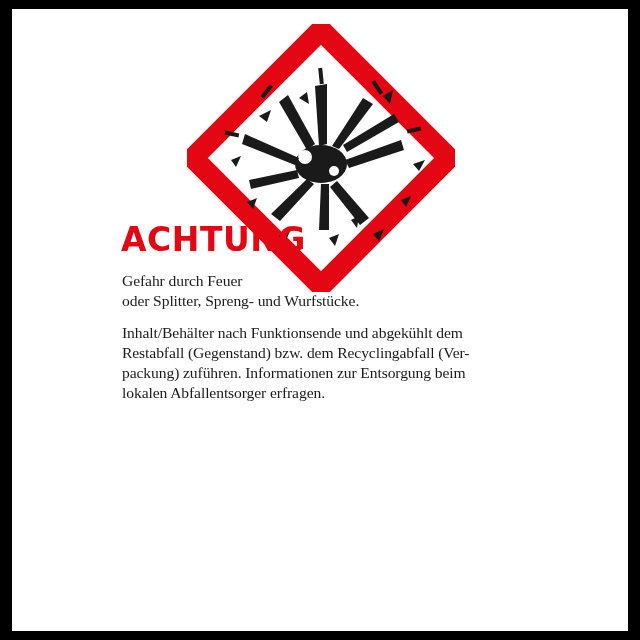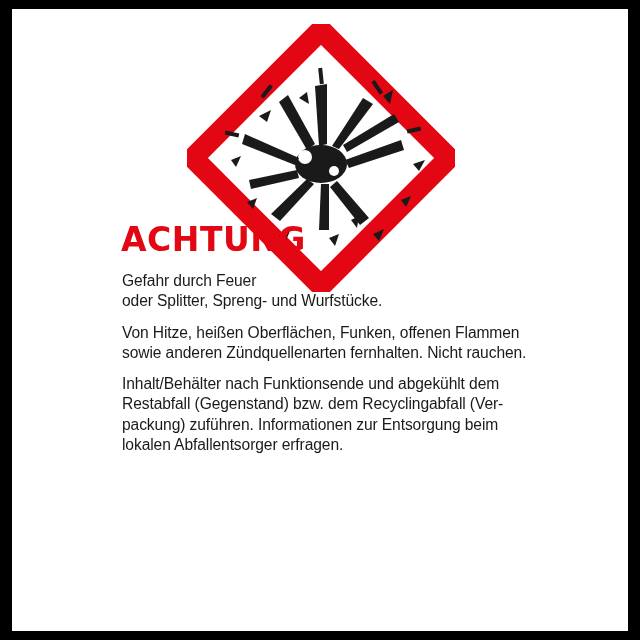--- a/index.html
+++ b/index.html
@@ -60,21 +60,21 @@
 
   
   .text-block {
     position: absolute;
     left: 110px;
     top: 262px;
     width: 455px;
     color: #1a1a1a;
   }
   .para {
-    font-family: Liberation Sans, sans-serif;
+    font-family: Liberation Serif, serif;
     font-size: 15.6px;
     line-height: 1.30;
     margin: 0 0 11px 0;
     letter-spacing: -0.1px;
     white-space: pre-line;
   }
   .para:last-child { margin-bottom: 14px; }
 </style>
 </head>
 <body>
@@ -123,22 +123,20 @@
           <rect x="220" y="104" width="14" height="4" transform="rotate(-12 227 106)"></rect>
         </g>
       </svg>
     </div>
 
     <div class="signal-word">ACHTUNG</div>
 
     <div class="text-block">
       <p class="para">Gefahr durch Feuer
 oder Splitter, Spreng- und Wurfstücke.</p>
-      <p class="para">Von Hitze, heißen Oberflächen, Funken, offenen Flammen
-sowie anderen Zündquellenarten fernhalten. Nicht rauchen.</p>
       <p class="para">Inhalt/Behälter nach Funktionsende und abgekühlt dem
 Restabfall (Gegenstand) bzw. dem Recyclingabfall (Ver-
 packung) zuführen. Informationen zur Entsorgung beim
 lokalen Abfallentsorger erfragen.</p>
     </div>
 
   </div>
 </div>
 
 </body></html>

